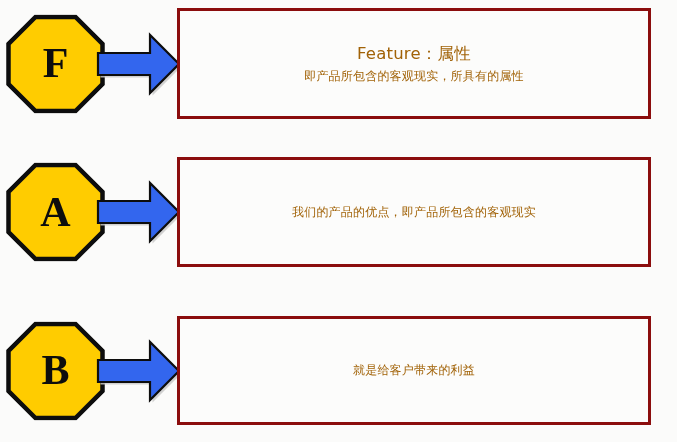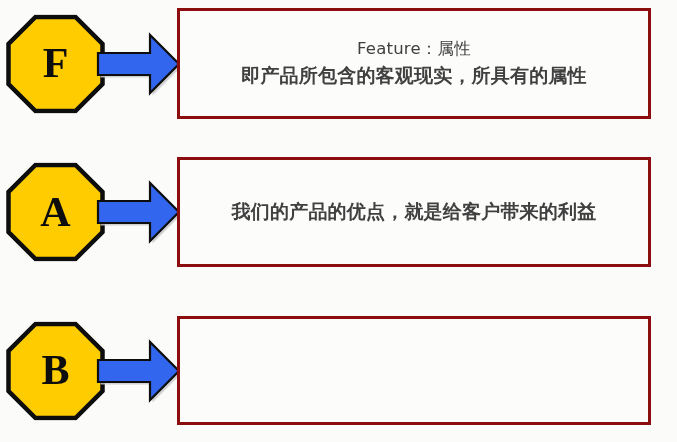--- a/index.html
+++ b/index.html
@@ -87,33 +87,33 @@
     bottom: 0;
     border: 3px solid #8b0d0d;
     background: #fcfcfb;
     box-sizing: border-box;
     display: flex;
     flex-direction: column;
     align-items: center;
     justify-content: center;
   }
   .panel-line {
-    color: #404040;
+    color: #a16207;
     text-align: right;
     white-space: nowrap;
     font-family: "DejaVu Sans", "Liberation Sans", sans-serif;
   }
   .panel-title {
     font-size: 16.5px;
     letter-spacing: 0.2px;
     margin-bottom: 3px;
   }
   .panel-desc {
-    font-size: 19px;
-    font-weight: 700;
+    font-size: 12px;
+    font-weight: 400;
     letter-spacing: 0.2px;
   }
 </style>
 </head>
 <body>
 
 <div class="diagram">
 
   <div class="fab-row row-0">
     <div class="octagon-wrap">
@@ -145,36 +145,37 @@
     </div>
 
     <div class="arrow-wrap">
       <svg class="arrow-svg" viewBox="0 0 87 72">
         <polygon points="3,25 55,25 55,7 84,36 55,65 55,47 3,47" fill="#c9c9c9" opacity="0.85" transform="translate(2.5,2.5)"></polygon>
         <polygon points="3,25 55,25 55,7 84,36 55,65 55,47 3,47" fill="#3366ee" stroke="#0d0d0d" stroke-width="2.2" stroke-linejoin="miter"></polygon>
       </svg>
     </div>
 
     <div class="panel">
-      <div class="panel-line panel-desc">我们的产品的优点，就是给客户带来的利益</div>
+      <div class="panel-line panel-desc">我们的产品的优点，即产品所包含的客观现实</div>
     </div>
   </div>
 
   <div class="fab-row row-2">
     <div class="octagon-wrap">
       <svg class="octagon" viewBox="0 0 99 99">
         <polygon points="29.5,2.5 69.5,2.5 96.5,29.5 96.5,69.5 69.5,96.5 29.5,96.5 2.5,69.5 2.5,29.5" fill="#ffcc00" stroke="#0d0d0d" stroke-width="4.5" stroke-linejoin="miter"></polygon>
       </svg>
       <div class="octagon-letter">B</div>
     </div>
 
     <div class="arrow-wrap">
       <svg class="arrow-svg" viewBox="0 0 87 72">
         <polygon points="3,25 55,25 55,7 84,36 55,65 55,47 3,47" fill="#c9c9c9" opacity="0.85" transform="translate(2.5,2.5)"></polygon>
         <polygon points="3,25 55,25 55,7 84,36 55,65 55,47 3,47" fill="#3366ee" stroke="#0d0d0d" stroke-width="2.2" stroke-linejoin="miter"></polygon>
       </svg>
     </div>
 
     <div class="panel">
+      <div class="panel-line panel-desc">就是给客户带来的利益</div>
     </div>
   </div>
 
 </div>
 
 </body></html>

